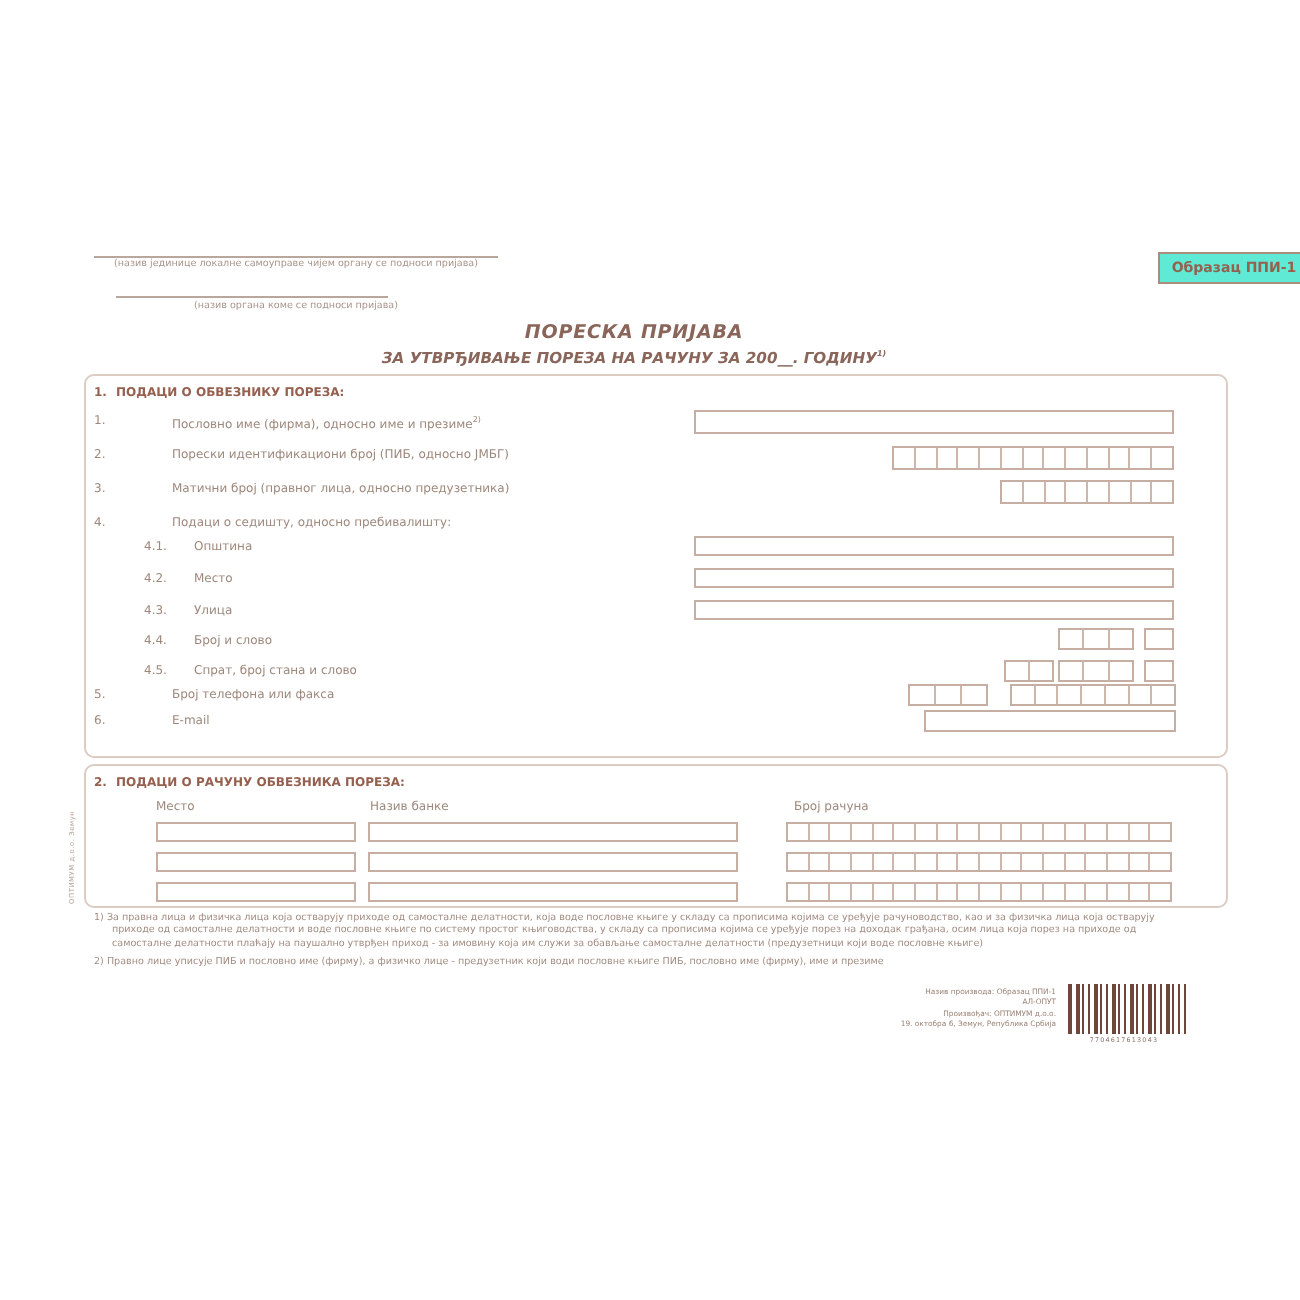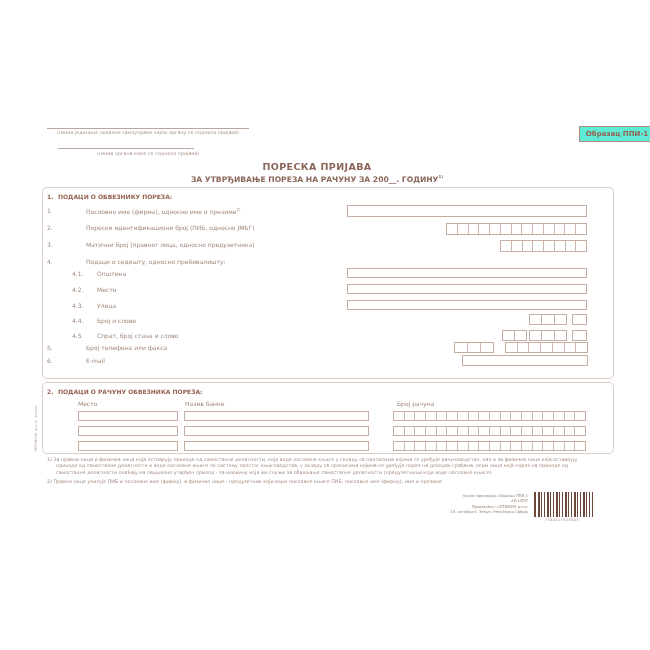--- a/index.html
+++ b/index.html
@@ -1,21 +1,21 @@
 <!DOCTYPE html>
 <html><head>
 <meta charset="utf-8">
 <style>
   html,body{margin:0;padding:0;background:#fff;}
   .page{position:relative;width:650px;height:650px;background:#ffffff;overflow:hidden;
         font-family:"DejaVu Sans","Liberation Sans",sans-serif;color:#9b8176;}
   .t{position:absolute;white-space:nowrap;font-size:6px;line-height:1;color:#9e887c;}
   .bold{font-weight:bold;color:#96604f;}
   .cap{font-size:4.8px;color:#a8948a;transform-origin:left top;}
-  .center{text-align:center;width:634px;left:0;}
+  .center{text-align:center;width:634px;left:0;font-style:italic;}
   .title{font-size:9.5px;font-weight:bold;color:#8a655a;letter-spacing:.4px;}
   .subtitle{font-size:7.6px;font-weight:bold;color:#8a655a;}
   sup.sp{font-size:4px;vertical-align:super;}
   .hline{position:absolute;border-top:1px solid #b9a79d;height:0;}
   .obox{position:absolute;border:1px solid #ab8d80;background:#5eead4;text-align:center;
         font-size:7px;font-weight:bold;color:#96604f;line-height:14px;margin-left:41px;}
   .secbox{position:absolute;border:1px solid #dcccc3;border-radius:5px;background:#fff;}
   .ibox{position:absolute;border:1px solid #c6aea3;background:#fff;box-sizing:border-box;}
   .comb{position:absolute;display:flex;border:1px solid #c6aea3;background:#fff;box-sizing:border-box;}
   .comb span{flex:1 1 0;border-right:1px solid #cdb6ac;}

